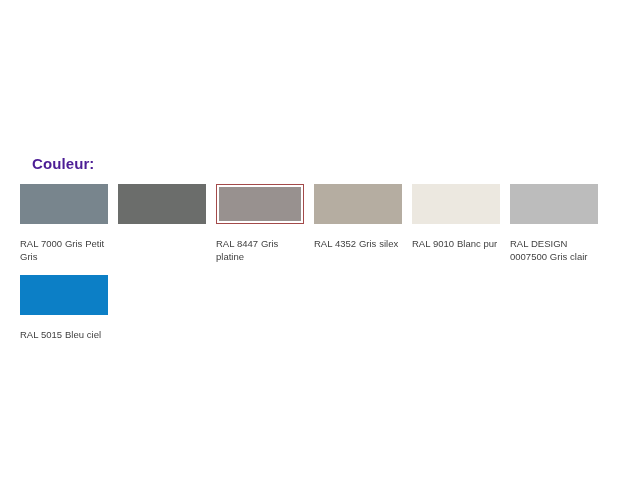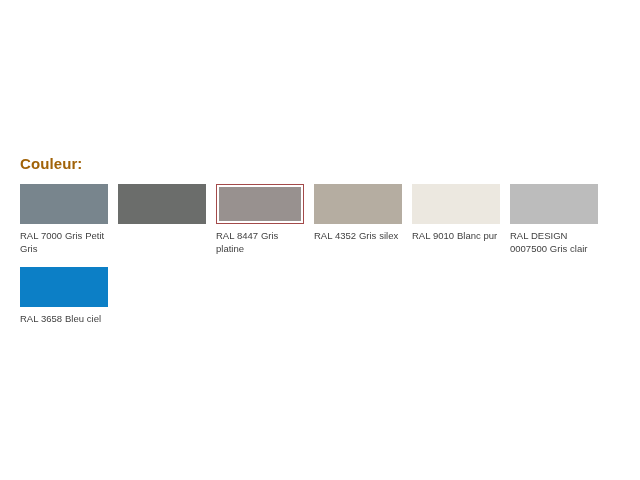--- a/index.html
+++ b/index.html
@@ -20,24 +20,24 @@
   #color-widget {
     position: absolute;
     left: 20px;
     top: 155px;
     width: 600px;
   }
 
   #color-heading {
     font-size: 15px;
     font-weight: bold;
-    color: #a16207;
+    color: #4c1d95;
     letter-spacing: 0.1px;
     line-height: 18px;
-    margin: 0 0 11px 0;
+    margin: 0 0 11px 12px;
     padding: 0;
   }
 
   #swatch-grid {
     display: flex;
     flex-wrap: wrap;
     align-items: flex-start;
     width: 600px;
   }
 
@@ -61,21 +61,21 @@
     border: 1px solid #a34a4a;
     padding: 2px;
     background-clip: content-box;
   }
 
   .swatch-label {
     display: block;
     font-size: 9.5px;
     line-height: 13px;
     color: #3f3f3f;
-    margin-top: 5px;
+    margin-top: 13px;
     word-spacing: 0.2px;
   }
 </style>
 </head>
 <body>
 
 <div id="color-widget">
 
   <h3 id="color-heading">Couleur:</h3>
 
@@ -98,17 +98,17 @@
       <div class="swatch-item">
         <span class="swatch-chip" style="background-color: rgb(236, 232, 224);"></span>
         <span class="swatch-label">RAL 9010 Blanc pur</span>
       </div>
       <div class="swatch-item">
         <span class="swatch-chip" style="background-color: rgb(188, 188, 188);"></span>
         <span class="swatch-label">RAL DESIGN 0007500 Gris clair</span>
       </div>
       <div class="swatch-item">
         <span class="swatch-chip" style="background-color: rgb(12, 127, 198);"></span>
-        <span class="swatch-label">RAL 3658 Bleu ciel</span>
+        <span class="swatch-label">RAL 5015 Bleu ciel</span>
       </div>
     </div>
 
 </div>
 
 </body></html>

